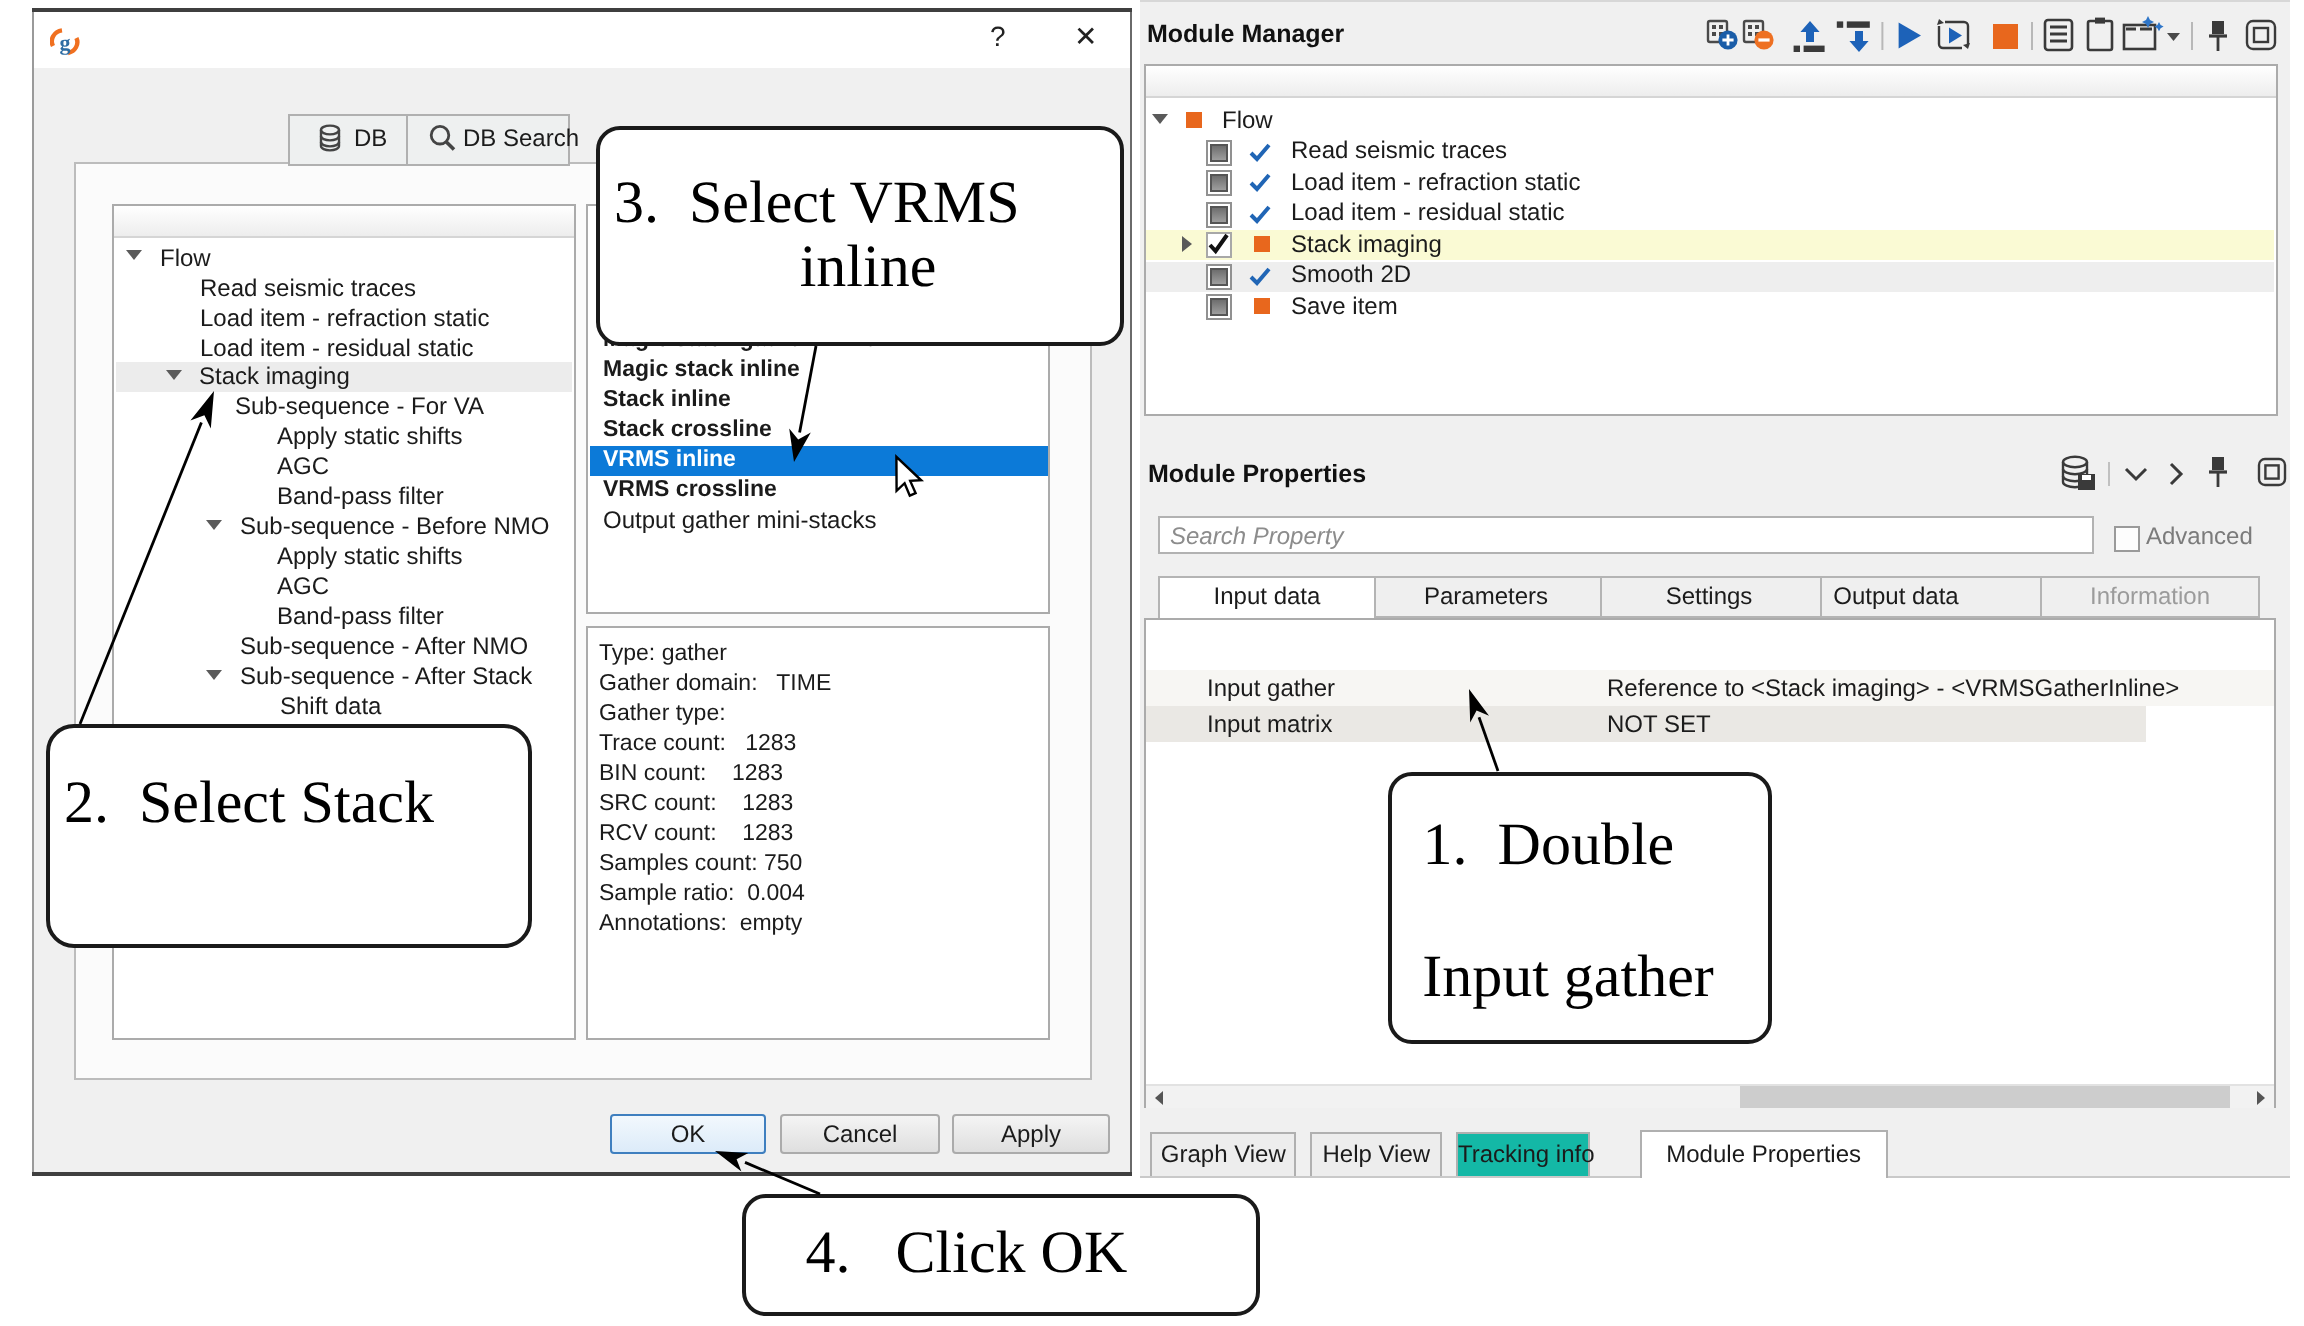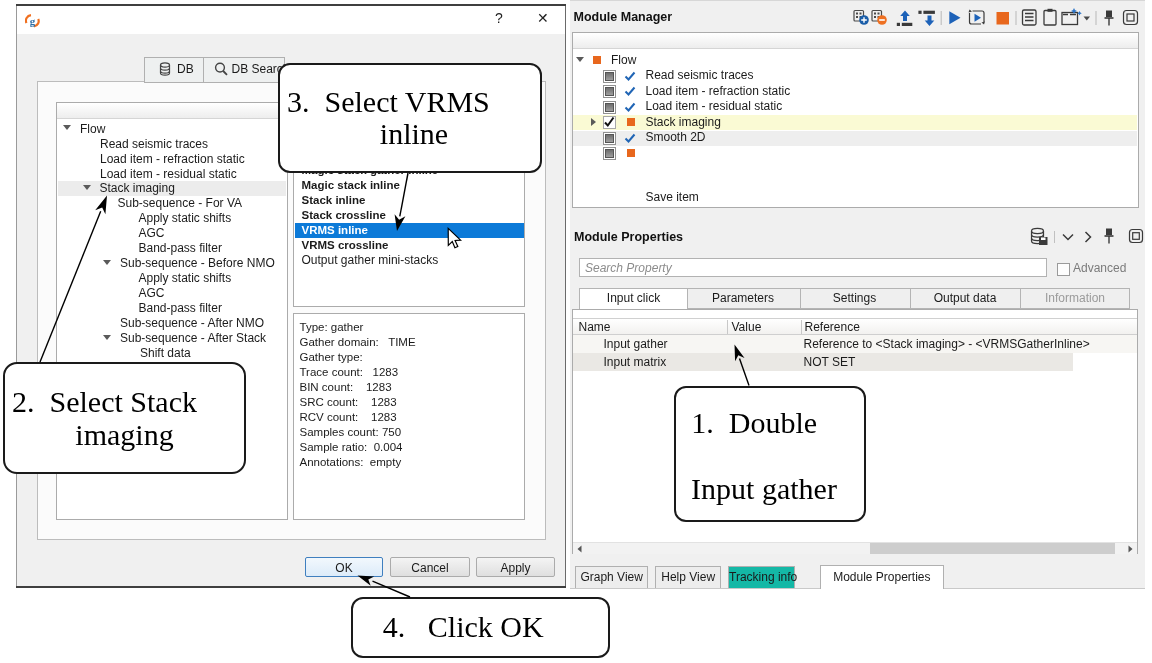--- a/index.html
+++ b/index.html
@@ -5,21 +5,21 @@
   html,body{margin:0;padding:0;}
   body{width:1152px;height:663px;position:relative;background:#fff;overflow:hidden;
        font-family:"Liberation Sans",sans-serif;-webkit-font-smoothing:antialiased;}
   .abs{position:absolute;}
   .t12{font-size:12px;color:#1b1b1b;white-space:nowrap;line-height:15px;}
   .b{font-weight:bold;}
   .box{position:absolute;background:#fff;border:1px solid #ababab;}
   .hdrstrip{position:absolute;left:0;right:0;top:0;height:15px;
      background:linear-gradient(#ffffff,#ededed);border-bottom:1px solid #d5d5d5;}
   .callout{position:absolute;background:#fff;border:2px solid #1a1a1a;border-radius:12px;
-     font-family:"Liberation Serif",serif;color:#000;text-align:center;z-index:30;}
+     font-family:"Liberation Serif",serif;color:#000;text-align:center;z-index:30;margin-left:20px;}
   .tab{position:absolute;background:#eeeeee;border:1px solid #b0b0b0;}
   .tt{font-size:12px;}
   .ti{font-size:11.5px;}
   .lb{font-size:11.5px;font-weight:bold;}
   .callout div{position:absolute;white-space:nowrap;line-height:30px;}
 </style>
 </head>
 <body>
 
 <div class="abs" id="dialog" style="left:16px;top:4px;width:550px;height:584px;
@@ -241,21 +241,21 @@
     </div>
   <svg class="bluecheck" style="left:624px;top:131.5px;" viewBox="0 0 12 12">
       <path d="M1.5 6.5 L4.5 9.5 L10.5 2.5" stroke="#2065b5" stroke-width="2" fill="none"></path>
     </svg>
   <div class="abs t12 tt" style="left:645.5px;top:130px;">Smooth 2D</div>
 
   <div class="chk" style="left:603px;top:147px;">
       <div class="in"></div>
     </div>
   <div class="osq" style="left:627px;top:148.5px;"></div>
-  <div class="abs t12 tt" style="left:645.5px;top:145.5px;margin-top:44px;">Save item</div>
+  <div class="abs t12 tt" style="left:645.5px;top:145.5px;">Save item</div>
 </div>
 
 <div class="abs b" style="left:574px;top:230px;font-size:12.5px;color:#111;line-height:15px;white-space:nowrap;">Module Properties</div>
 <svg class="abs" style="left:1028px;top:226px;" width="116" height="22" viewBox="1028 226 116 22">
   <g stroke="#3a3a3a" stroke-width="1.2" fill="none">
     <ellipse cx="1037.5" cy="231" rx="6" ry="2.6"></ellipse>
     <path d="M1031.5 231 v10 a6 2.6 0 0 0 12 0 v-10"></path>
     <path d="M1031.5 234.5 a6 2.6 0 0 0 12 0 M1031.5 238 a6 2.6 0 0 0 12 0"></path>
   </g>
   <rect x="1039" y="237" width="8.5" height="8" fill="#3a3a3a"></rect>
@@ -273,37 +273,30 @@
 <div class="abs" style="left:579px;top:258px;width:468px;height:19px;background:#fff;border:1px solid #b2b2b2;box-sizing:border-box;">
   <div class="t12" style="font-style:italic;color:#8c8c8c;margin:2px 0 0 5px;">Search Property</div>
 </div>
 <div class="abs" style="left:1056.5px;top:262.5px;width:11px;height:11px;background:#fdfdfd;border:1px solid #9a9a9a;"></div>
 <div class="abs t12" style="left:1073px;top:260.5px;color:#7b7b7b;">Advanced</div>
 
 <div class="abs" style="left:579px;top:287.5px;width:551px;height:21px;">
   <div class="abs" style="left:108px;top:0;width:443px;height:21px;background:#efefef;border:1px solid #b4b4b4;box-sizing:border-box;"></div>
   <div class="abs t12" style="left:108px;width:112px;top:3px;text-align:center;">Parameters</div>
   <div class="abs t12" style="left:220px;width:111px;top:3px;text-align:center;">Settings</div>
-  <div class="abs t12" style="left:331px;width:110px;top:3px;text-align:center;">Output data</div>
+  <div class="abs t12" style="left:314px;width:110px;top:3px;text-align:center;">Output data</div>
   <div class="abs t12" style="left:441px;width:110px;top:3px;text-align:center;color:#9b9b9b;">Information</div>
   <div class="abs" style="left:221px;top:1px;width:1px;height:19px;background:#b4b4b4;"></div>
   <div class="abs" style="left:331px;top:1px;width:1px;height:19px;background:#b4b4b4;"></div>
   <div class="abs" style="left:441px;top:1px;width:1px;height:19px;background:#b4b4b4;"></div>
   <div class="abs" style="left:0;top:0;width:109px;height:21px;background:#fff;border:1px solid #b4b4b4;border-bottom:none;box-sizing:border-box;"></div>
-  <div class="abs t12" style="left:0;width:109px;top:3px;text-align:center;">Input click</div>
+  <div class="abs t12" style="left:0;width:109px;top:3px;text-align:center;">Input data</div>
 </div>
 
 <div class="abs" style="left:571.5px;top:309px;width:566px;height:244.5px;background:#fff;border:1px solid #ababab;box-sizing:border-box;">
-  <div class="abs" style="left:0;top:8px;width:564px;height:17px;background:linear-gradient(#ffffff,#f2f1ef);border-top:1px solid #d0d0d0;border-bottom:1px solid #cfcfcf;box-sizing:border-box;">
-    <div class="abs t12" style="left:6px;top:1px;">Name</div>
-    <div class="abs t12" style="left:159px;top:1px;">Value</div>
-    <div class="abs t12" style="left:232px;top:1px;">Reference</div>
-    <div class="abs" style="left:154px;top:1px;width:1px;height:14px;background:#c8c8c8;"></div>
-    <div class="abs" style="left:228px;top:1px;width:1px;height:14px;background:#c8c8c8;"></div>
-  </div>
   <div class="abs" style="left:0;top:25px;width:564px;height:18px;background:#f7f6f3;">
     <div class="abs t12" style="left:31px;top:2px;">Input gather</div>
     <div class="abs t12" style="left:231px;top:2px;">Reference to &lt;Stack imaging&gt; - &lt;VRMSGatherInline&gt;</div>
   </div>
   <div class="abs" style="left:0;top:43px;width:500px;height:18px;background:#eae8e4;">
     <div class="abs t12" style="left:31px;top:2px;">Input matrix</div>
     <div class="abs t12" style="left:231px;top:2px;">NOT SET</div>
   </div>
 
   <div class="abs" style="left:0;top:231.5px;width:564px;height:12px;background:#f2f2f2;border-top:1px solid #e2e2e2;box-sizing:border-box;">
@@ -329,21 +322,20 @@
 <div class="abs" style="left:820px;top:564.5px;width:123.7px;height:24px;background:#fff;border:1px solid #b0b0b0;border-bottom:none;box-sizing:border-box;">
   <div class="t12" style="text-align:center;margin-top:4px;">Module Properties</div>
   </div>
 
 <div class="callout" style="left:278px;top:63px;width:260px;height:106px;font-size:30px;">
   <div style="left:7px;top:21.6px;">3.&nbsp;&nbsp;Select VRMS</div>
   <div style="left:0;top:54.2px;width:100%;text-align:center;padding-left:8px;box-sizing:border-box;">inline</div>
 </div>
 <div class="callout" style="left:3px;top:362px;width:239px;height:108px;font-size:30px;border-radius:14px;">
   <div style="left:7px;top:22.9px;">2.&nbsp;&nbsp;Select Stack</div>
-  <div style="left:0;top:56.1px;width:100%;text-align:center;">imaging</div>
 </div>
 <div class="callout" style="left:674px;top:385.7px;width:188px;height:132.6px;font-size:30px;">
   <div style="left:15.3px;top:20.6px;">1.&nbsp;&nbsp;Double</div>
   <div style="left:-6px;top:86.2px;width:100%;text-align:center;">Input gather</div>
 </div>
 <div class="callout" style="left:350.9px;top:597px;width:255px;height:57px;font-size:30px;">
   <div style="left:29.9px;top:12.8px;">4.&nbsp;&nbsp;&nbsp;Click OK</div>
 </div>
 
 <svg class="abs" style="left:0;top:0;z-index:40;pointer-events:none;" width="1152" height="663" viewBox="0 0 1152 663">

